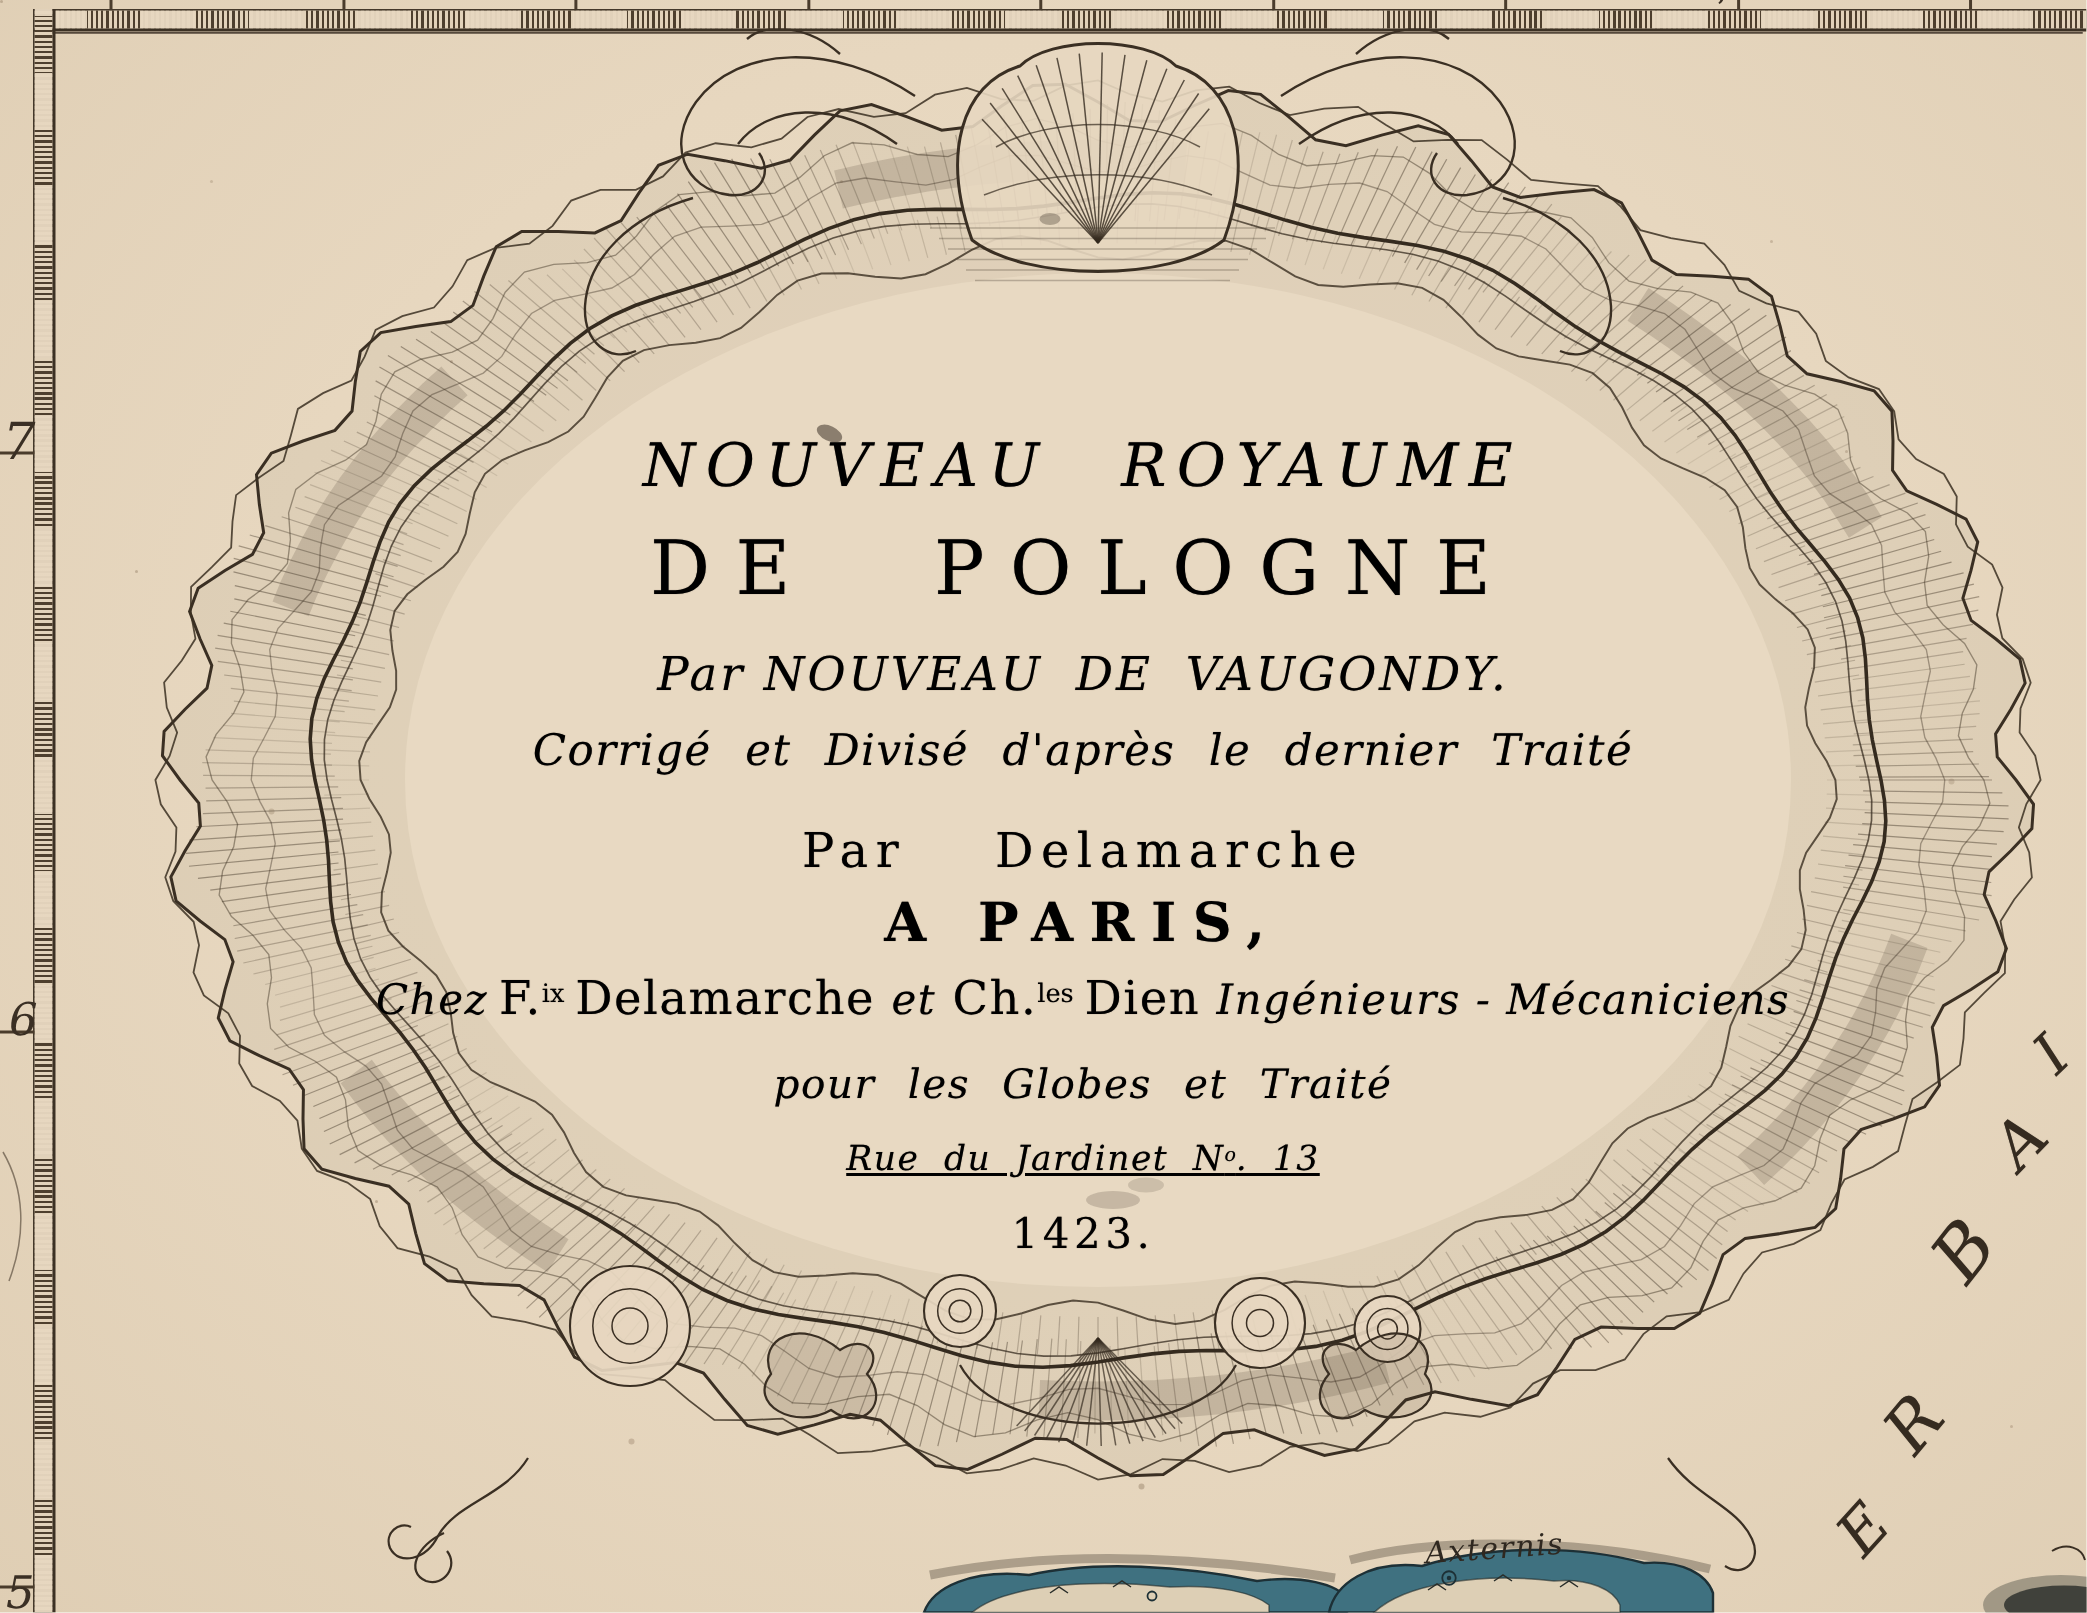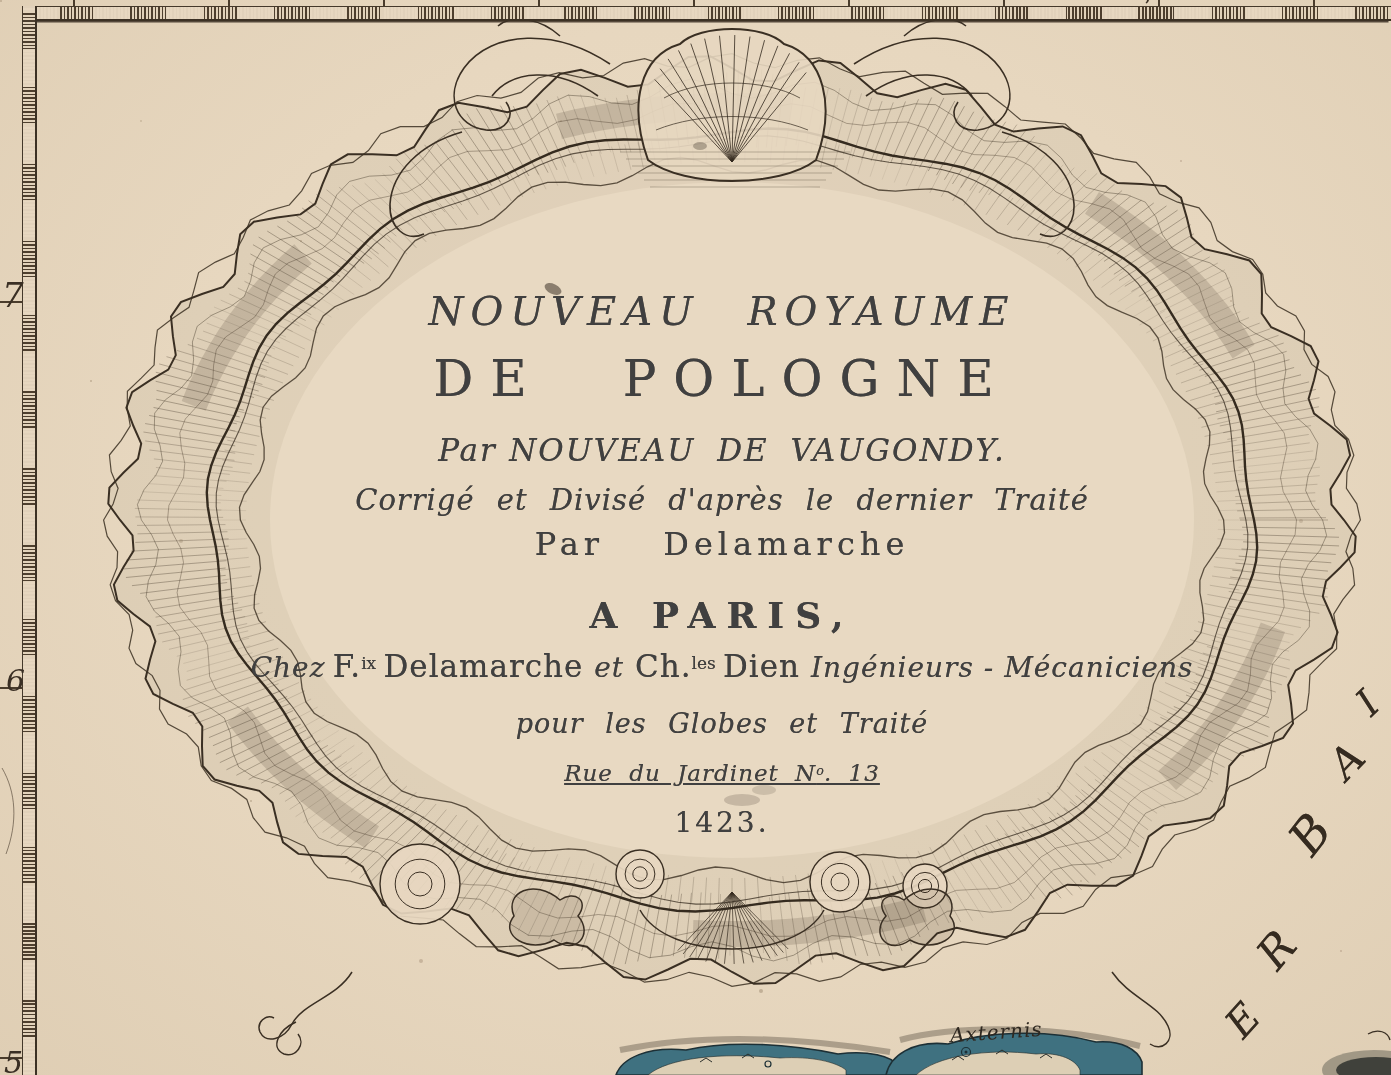--- a/index.html
+++ b/index.html
@@ -20,28 +20,28 @@
       repeating-linear-gradient(90deg,rgba(231,215,192,.96) 0 36px,transparent 36px 72px),
       repeating-linear-gradient(90deg,#4e3f2e 0 1.5px,#e2d2ba 1.5px 3.5px);}
   .band-left{left:22px;top:6px;bottom:0;width:12px;
     border-left:1.5px solid #44382a;border-right:2.5px solid #3c3124;
     background:
       repeating-linear-gradient(0deg,rgba(231,215,192,.96) 0 38px,transparent 38px 76px),
       repeating-linear-gradient(0deg,#4e3f2e 0 1.5px,#e2d2ba 1.5px 3.5px);}
   .tickL{left:0;width:23px;height:1.5px;background:#4a3c2c;}
   .gnum{color:#3a2f24;font-style:italic;line-height:1;}
   
-  .cl{position:absolute;left:57px;width:1330px;text-align:center;color:#404040;
+  .cl{position:absolute;left:57px;width:1330px;text-align:center;color:#000000;
       text-shadow:0 0 .6px rgba(43,36,28,.65);white-space:nowrap;}
   .sup{font-size:.55em;vertical-align:.45em;letter-spacing:0;}
   .l1{top:288px;font-size:40px;font-style:italic;letter-spacing:7px;word-spacing:28px;}
   .l2{top:350px;font-size:50px;letter-spacing:17px;word-spacing:46px;}
   .l3{top:432px;font-size:31px;font-style:italic;letter-spacing:2px;word-spacing:10px;}
   .l4{top:483px;font-size:29px;font-style:italic;letter-spacing:1px;word-spacing:12px;}
-  .l5{top:525px;font-size:32px;letter-spacing:5px;word-spacing:44px;}
+  .l5{top:548px;font-size:32px;letter-spacing:5px;word-spacing:44px;}
   .l6{top:594px;font-size:36px;font-weight:bold;letter-spacing:11px;}
   .l7{top:648px;font-size:31px;letter-spacing:1px;}
   .l7 .scr{font-style:italic;font-size:28px;}
   .l8{top:708px;font-size:27px;font-style:italic;word-spacing:12px;letter-spacing:1px;}
   .l9{top:760px;font-size:23px;font-style:italic;word-spacing:8px;letter-spacing:1px;text-decoration:underline;}
   .l10{top:806px;font-size:28px;letter-spacing:3px;}
   
   .sea{position:absolute;font-style:italic;color:#352b20;line-height:1;
        text-shadow:0 0 .5px rgba(53,43,32,.6);}
   .axt{left:950px;top:1020px;font-size:20px;font-style:italic;color:#2f2820;

